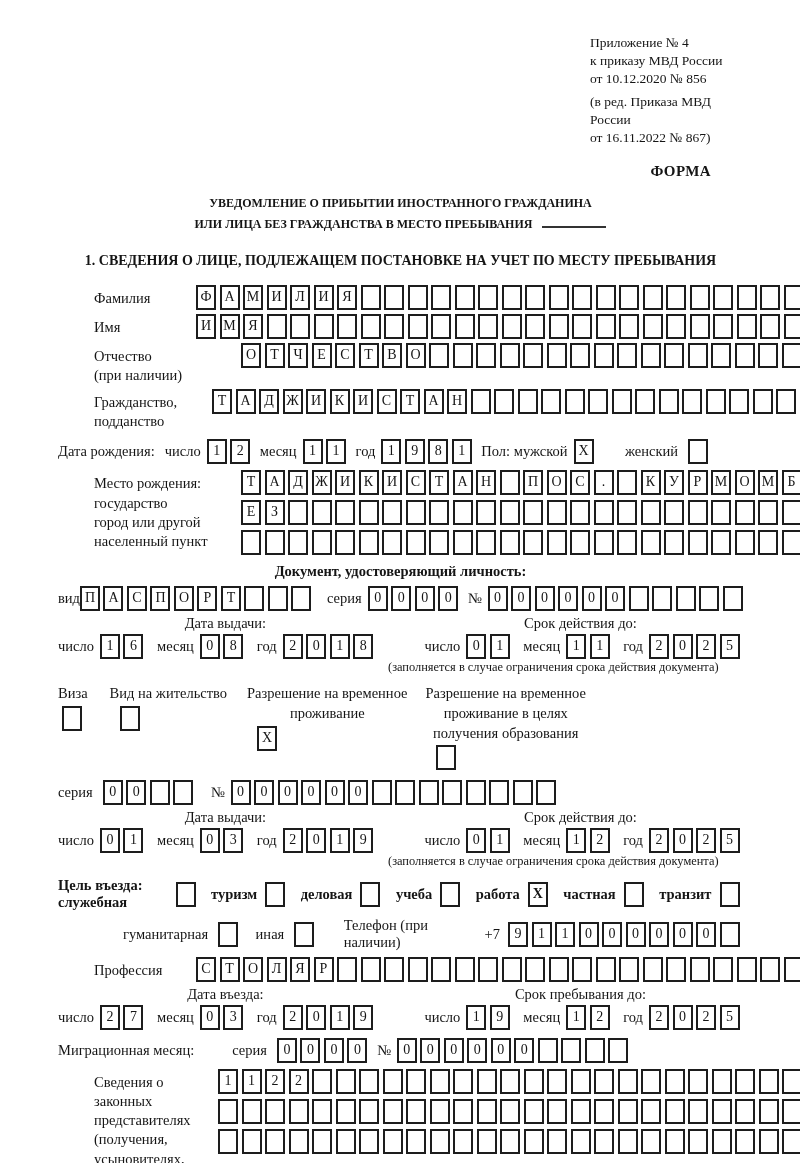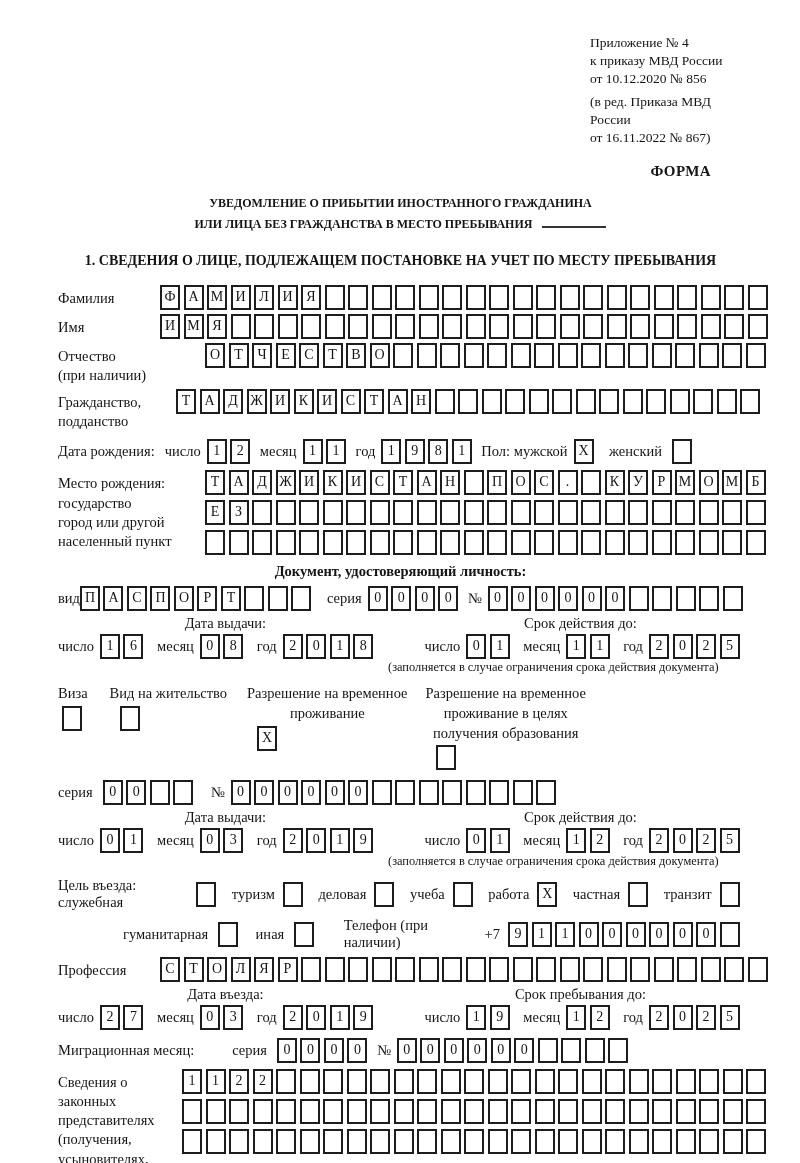--- a/index.html
+++ b/index.html
@@ -9,21 +9,21 @@
 
   .appendix{margin-left:532px;font-size:13.5px;line-height:1.32;}
   .appendix .amend{margin-top:6px;}
   .forma{margin:16px 32px 0 0;text-align:right;font-weight:bold;font-size:15px;letter-spacing:.4px;}
 
   .title{margin-top:14px;text-align:center;font-weight:bold;font-size:12px;line-height:1.5;}
   .title-underline{display:inline-block;width:64px;height:14px;border-bottom:2px solid #333;margin-left:10px;}
   .section{margin:20px 0 16px 0;text-align:center;font-weight:bold;font-size:14px;white-space:nowrap;}
 
   .row{display:flex;align-items:flex-start;margin-bottom:4px;}
-  .lbl{font-size:14.5px;line-height:1.32;padding-top:4px;flex:0 0 auto;}
+  .lbl{font-size:14.5px;line-height:1.32;padding-top:4px;flex:0 0 auto;margin-left:36px;}
   .w-surname{width:102px;}
   .w-patro{width:147px;}
   .w-citiz{width:118px;}
   .w-birthplace{width:147px;}
   .w-reps{width:124px;}
   .cells{display:flex;flex:0 0 auto;}
   .cell{box-sizing:border-box;width:20px;height:25px;margin-right:3.5px;border:2px solid #1d1d1d;
         display:flex;align-items:center;justify-content:center;font-size:14px;padding-bottom:1px;flex:0 0 auto;}
   .stack{display:flex;flex-direction:column;gap:5px;}
 
@@ -44,21 +44,21 @@
   .note{font-size:12.4px;}
   .note-right{margin:1px 0 6px 330px;}
   .para{font-size:14.5px;line-height:1.45;margin:4px 0 2px 0;}
 
   .basis{display:flex;align-items:flex-start;font-size:14.5px;margin:6px 0 10px 0;}
   .basis .opt{display:flex;align-items:flex-start;flex-direction:column;}
   .basis .optlbl{line-height:1.35;padding-top:3px;}
   .basis .center{text-align:center;}
   .basis .cells{margin-left:10px;margin-top:2px;}
 
-  .purpose{display:flex;align-items:center;font-size:14.5px;margin:8px 0 6px 0;}
+  .purpose{display:flex;align-items:center;font-size:14.5px;margin:8px 0 6px 0;font-weight:bold;}
   .purpose .cells{margin:0 12px 0 8px;}
   .purpose .cells:last-child{margin-right:0;}
 
   .phone-row{display:flex;align-items:center;font-size:14.5px;margin:6px 0;}
   .reps-note{margin:2px 0 0 160px;text-align:center;width:560px;}
 </style>
 </head>
 <body>
 
 <div class="page">
@@ -229,21 +229,21 @@
     <span class="cells">
         <span class="cell">1</span>
         <span class="cell">9</span>
         <span class="cell">8</span>
         <span class="cell">1</span>
       </span>
     <span class="mr6 ml6">Пол: мужской</span>
     <span class="cells">
         <span class="cell">X</span>
       </span>
-    <span class="mr10" style="margin-left:12px;">женский</span>
+    <span class="mr10" style="margin-left:28px;">женский</span>
     <span class="cells">
         <span class="cell"></span>
       </span>
   </div>
 
   <div class="row">
     <div class="lbl w-birthplace">
       <div>Место рождения:</div>
       <div>государство</div>
       <div>город или другой</div>

